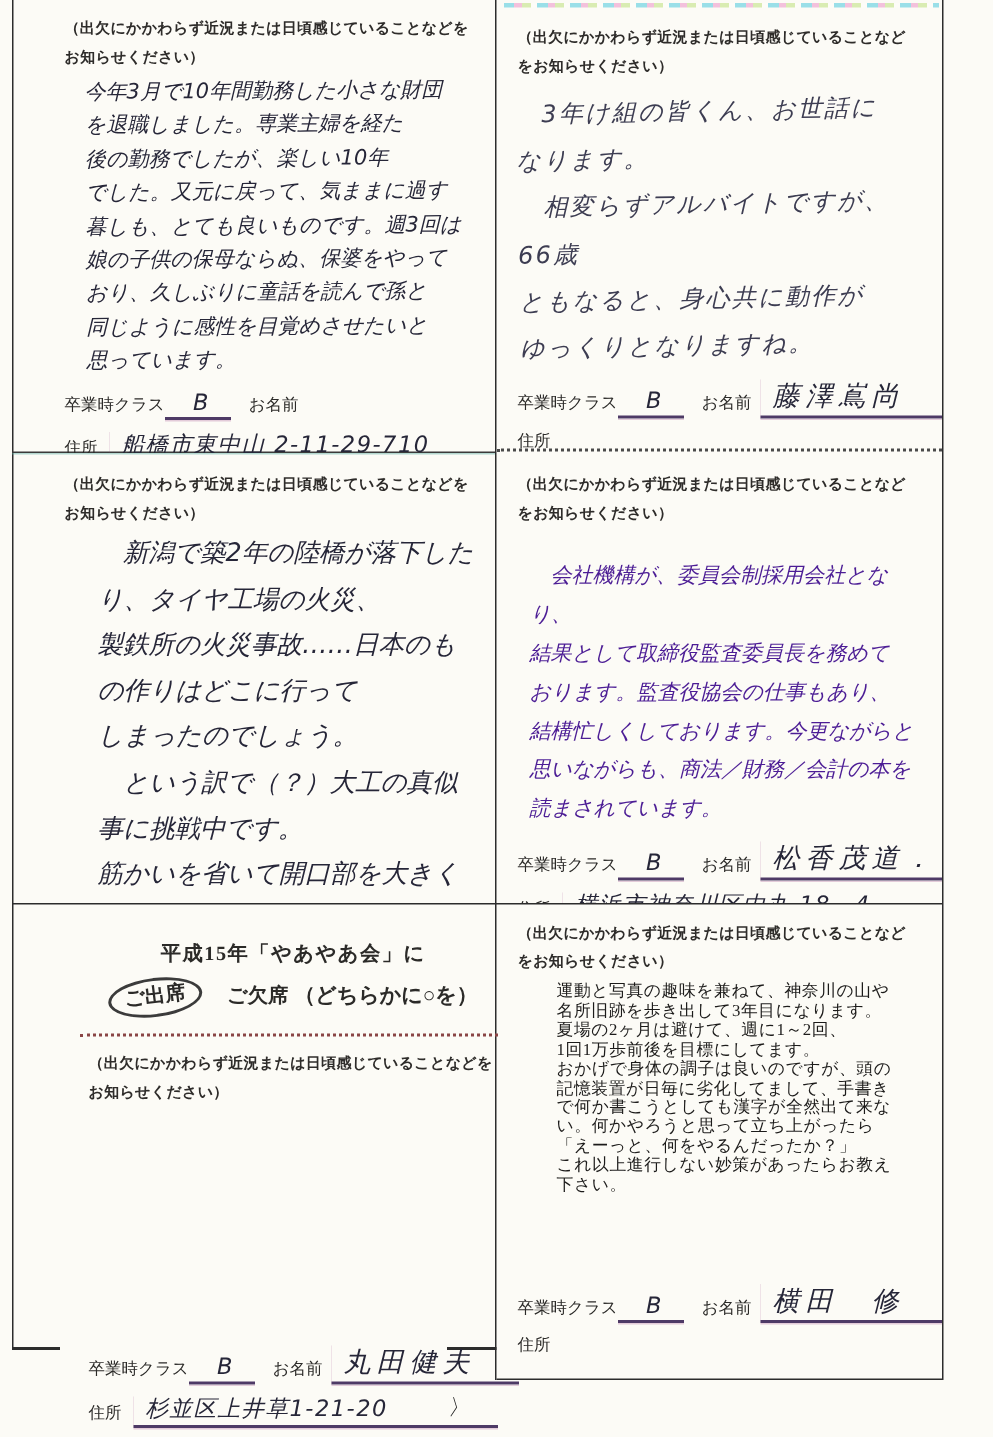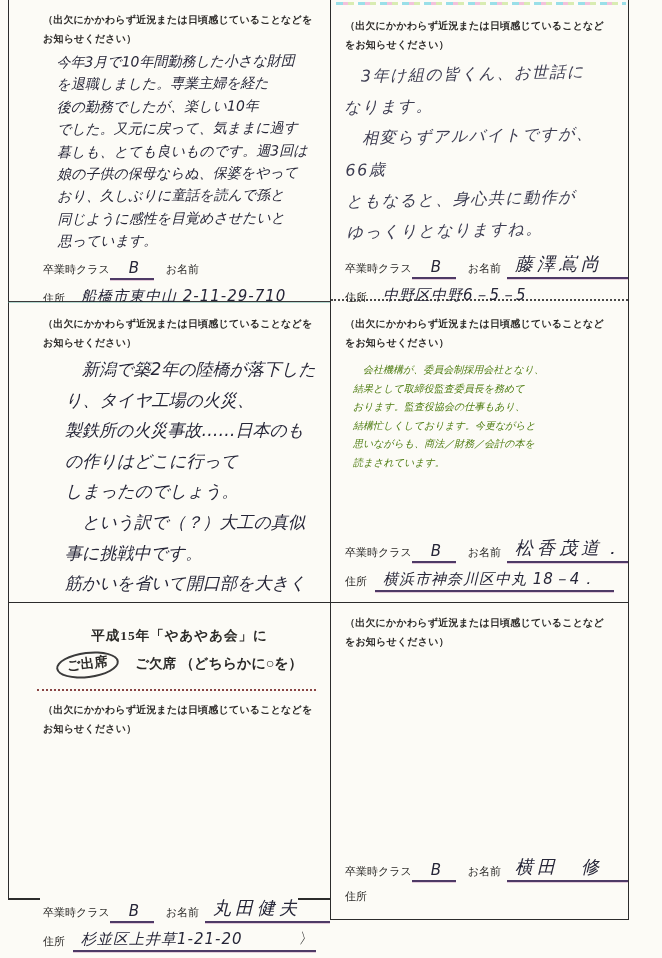--- a/index.html
+++ b/index.html
@@ -20,31 +20,31 @@
   #h-bl-corner-left{left:8px;top:898px;width:32px;height:2px;}
   #h-bl-corner-right{left:298px;top:898px;width:33px;height:2px;}
   #rainbow-dash{position:absolute;left:336px;top:2px;width:290px;height:3px;
     background:repeating-linear-gradient(90deg,#9adfe8 0 7px,#f3c1dc 7px 12px,#d9ecb2 12px 18px,#fdfcf8 18px 22px);}
   
   .cell{position:absolute;box-sizing:border-box;display:flex;flex-direction:column;overflow:hidden;}
   #c-tl{left:9px;top:0;width:321px;height:302px;padding:10px 14px 8px 34px;}
   #c-tr{left:331px;top:6px;width:297px;height:296px;padding:10px 14px 6px 14px;}
   #c-ml{left:9px;top:302px;width:321px;height:300px;padding:12px 12px 8px 34px;}
   #c-mr{left:331px;top:302px;width:297px;height:300px;padding:12px 14px 10px 14px;}
-  #c-bl{left:9px;top:603px;width:321px;height:355px;padding:24px 14px 6px 34px;}
+  #c-bl{left:25px;top:603px;width:321px;height:355px;padding:24px 14px 6px 34px;}
   #c-br{left:331px;top:603px;width:297px;height:316px;padding:10px 14px 12px 14px;}
   
   .hdr{font-family:"Liberation Sans", sans-serif;font-weight:bold;font-size:10px;
        line-height:1.9;color:#2e2c2a;letter-spacing:.2px;}
   .msg{white-space:pre-line;}
   .hw{font-style:italic;color:#262638;font-family:"DejaVu Sans", sans-serif;}
   #c-tl .msg{font-size:14px;line-height:1.6;margin:2px 0 0 14px;transform:rotate(-.4deg);}
   #c-tr .msg{font-size:16px;line-height:1.95;color:#3d3d52;letter-spacing:1.5px;transform:rotate(-1.2deg);margin-top:4px;}
   #c-ml .msg{font-size:17px;line-height:1.8;margin:2px 0 0 22px;}
-  #c-mr .msg{font-size:10px;line-height:1.85;margin:9px 0 0 8px;color:#4d7c0f;}
+  #c-mr .msg{font-size:14px;line-height:1.85;margin:20px 0 0 8px;color:#4c1d95;}
   #c-br .msg{font-family:"Liberation Serif", serif;font-style:normal;font-size:11.2px;
              line-height:12.9px;color:#1c1b1a;margin:4px 0 0 26px;letter-spacing:.4px;}
   .foot{margin-top:auto;}
   .frow{display:flex;align-items:flex-end;margin-top:7px;}
   .lbl{font-family:"Liberation Serif", serif;font-size:11px;color:#2b2a28;white-space:nowrap;padding-bottom:3px;}
   .val{border-bottom:2px solid #4e3a66;box-shadow:0 1px 0 rgba(150,60,130,.25);padding:0 4px 1px 8px;}
   .cls{min-width:32px;font-size:15px;text-align:center;}
   .nm{min-width:148px;font-size:18px;letter-spacing:4px;margin-left:6px;}
   .ad{flex:1;font-size:15px;letter-spacing:1px;margin-left:8px;}
   
@@ -105,21 +105,20 @@
 ゆっくりとなりますね。</div>
   <div class="foot">
     <div class="frow">
       <span class="lbl">卒業時クラス</span>
       <span class="val cls hw">B</span>
       <span class="lbl" style="margin-left:12px">お名前</span>
       <span class="val nm hw">藤澤嶌尚</span>
     </div>
     <div class="frow">
       <span class="lbl">住所</span>
-      <span class="val ad hw">中野区中野6－5－5</span>
     </div>
   </div>
 </section>
 
 <section class="cell" id="c-ml">
   <div class="hdr">（出欠にかかわらず近況または日頃感じていることなどをお知らせください）</div>
   <div class="msg hw">　新潟で築2年の陸橋が落下したり、タイヤ工場の火災、
 製鉄所の火災事故……日本のもの作りはどこに行って
 しまったのでしょう。
 　という訳で（？）大工の真似事に挑戦中です。
@@ -171,20 +170,31 @@
     </div>
     <div class="frow">
       <span class="lbl">住所</span>
       <span class="val ad hw">杉並区上井草1-21-20</span>
     </div>
   </div>
 </section>
 
 <section class="cell" id="c-br">
   <div class="hdr">（出欠にかかわらず近況または日頃感じていることなどをお知らせください）</div>
+  <div class="msg">運動と写真の趣味を兼ねて、神奈川の山や
+名所旧跡を歩き出して3年目になります。
+夏場の2ヶ月は避けて、週に1～2回、
+1回1万歩前後を目標にしてます。
+おかげで身体の調子は良いのですが、頭の
+記憶装置が日毎に劣化してまして、手書き
+で何か書こうとしても漢字が全然出て来な
+い。何かやろうと思って立ち上がったら
+「えーっと、何をやるんだったか？」
+これ以上進行しない妙策があったらお教え
+下さい。</div>
   <div class="foot">
     <div class="frow">
       <span class="lbl">卒業時クラス</span>
       <span class="val cls hw">B</span>
       <span class="lbl" style="margin-left:12px">お名前</span>
       <span class="val nm hw">横田　修</span>
     </div>
     <div class="frow">
       <span class="lbl">住所</span>
     </div>

